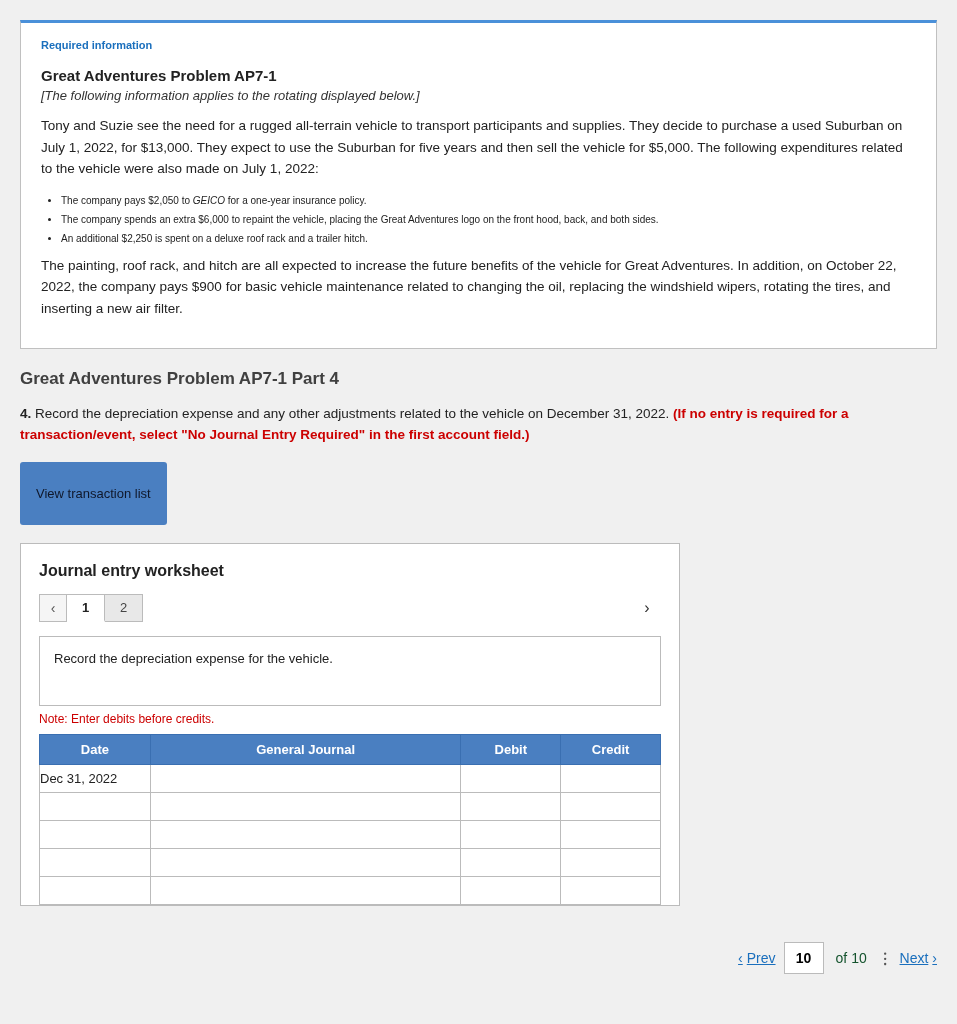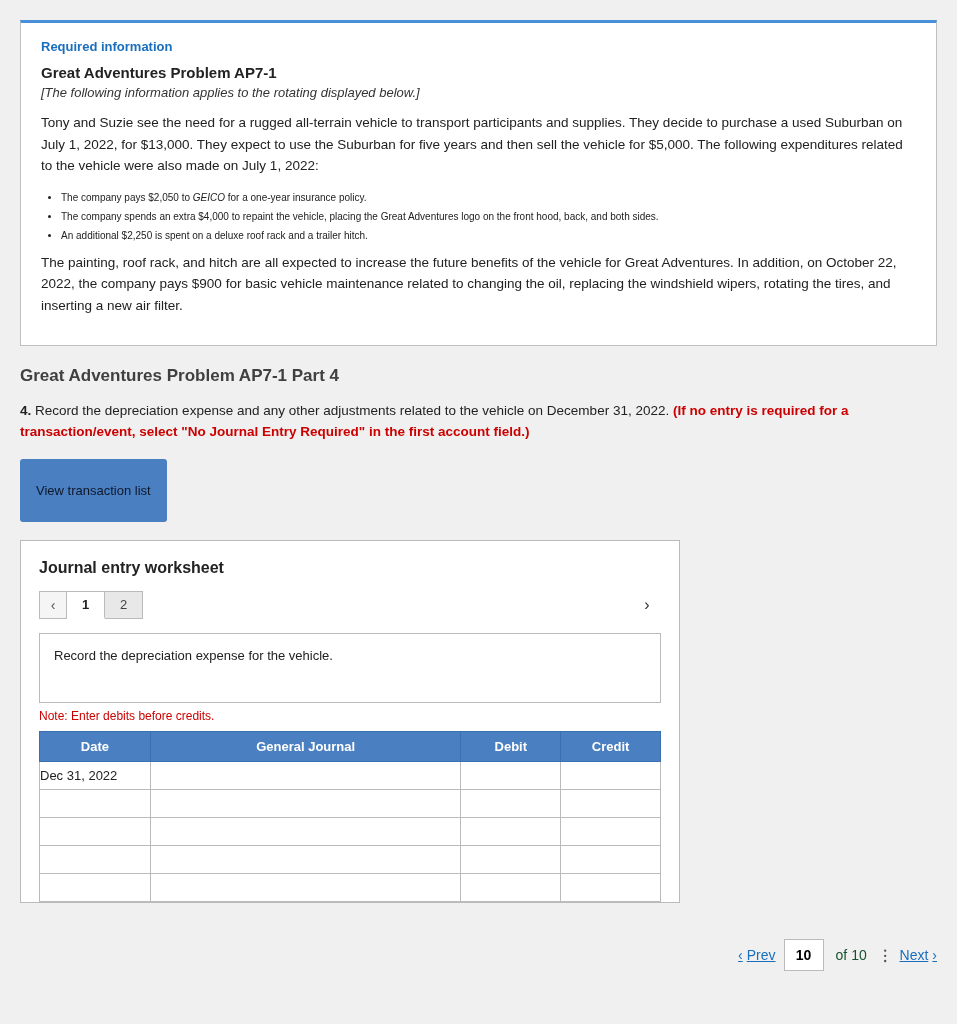--- a/index.html
+++ b/index.html
@@ -20,22 +20,22 @@
     .required-info-box {
       background: #fff;
       border: 1px solid #c0c0c0;
       border-top: 3px solid #4a90d9;
       padding: 16px 20px;
       margin-bottom: 20px;
     }
     .required-info-label {
       color: #1a6fbd;
       font-weight: bold;
-      font-size: 13px;
-      margin-bottom: 10px;
+      font-size: 11px;
+      margin-bottom: 16px;
     }
     .problem-title {
       font-weight: bold;
       font-size: 15px;
       margin-bottom: 4px;
     }
     .problem-subtitle {
       font-style: italic;
       font-size: 13px;
       margin-bottom: 12px;
@@ -272,21 +272,21 @@
 <div class="page-container">
 
   
   <div class="required-info-box">
     <div class="required-info-label">Required information</div>
     <div class="problem-title">Great Adventures Problem AP7-1</div>
     <div class="problem-subtitle">[The following information applies to the rotating displayed below.]</div>
     <div class="problem-body">Tony and Suzie see the need for a rugged all-terrain vehicle to transport participants and supplies. They decide to purchase a used Suburban on July 1, 2022, for $13,000. They expect to use the Suburban for five years and then sell the vehicle for $5,000. The following expenditures related to the vehicle were also made on July 1, 2022:</div>
     <ul class="bullet-list">
       <li>The company pays $2,050 to <span class="italic">GEICO</span> for a one-year insurance policy.</li>
-      <li>The company spends an extra $4,000 to repaint the vehicle, placing the Great Adventures logo on the front hood, back, and both sides.</li>
+      <li>The company spends an extra $6,000 to repaint the vehicle, placing the Great Adventures logo on the front hood, back, and both sides.</li>
       <li>An additional $2,250 is spent on a deluxe roof rack and a trailer hitch.</li>
     </ul>
     <div class="problem-body">The painting, roof rack, and hitch are all expected to increase the future benefits of the vehicle for Great Adventures. In addition, on October 22, 2022, the company pays $900 for basic vehicle maintenance related to changing the oil, replacing the windshield wipers, rotating the tires, and inserting a new air filter.</div>
   </div>
 
   
   <div class="part-title">Great Adventures Problem AP7-1 Part 4</div>
 
   
   <div class="question-text">

